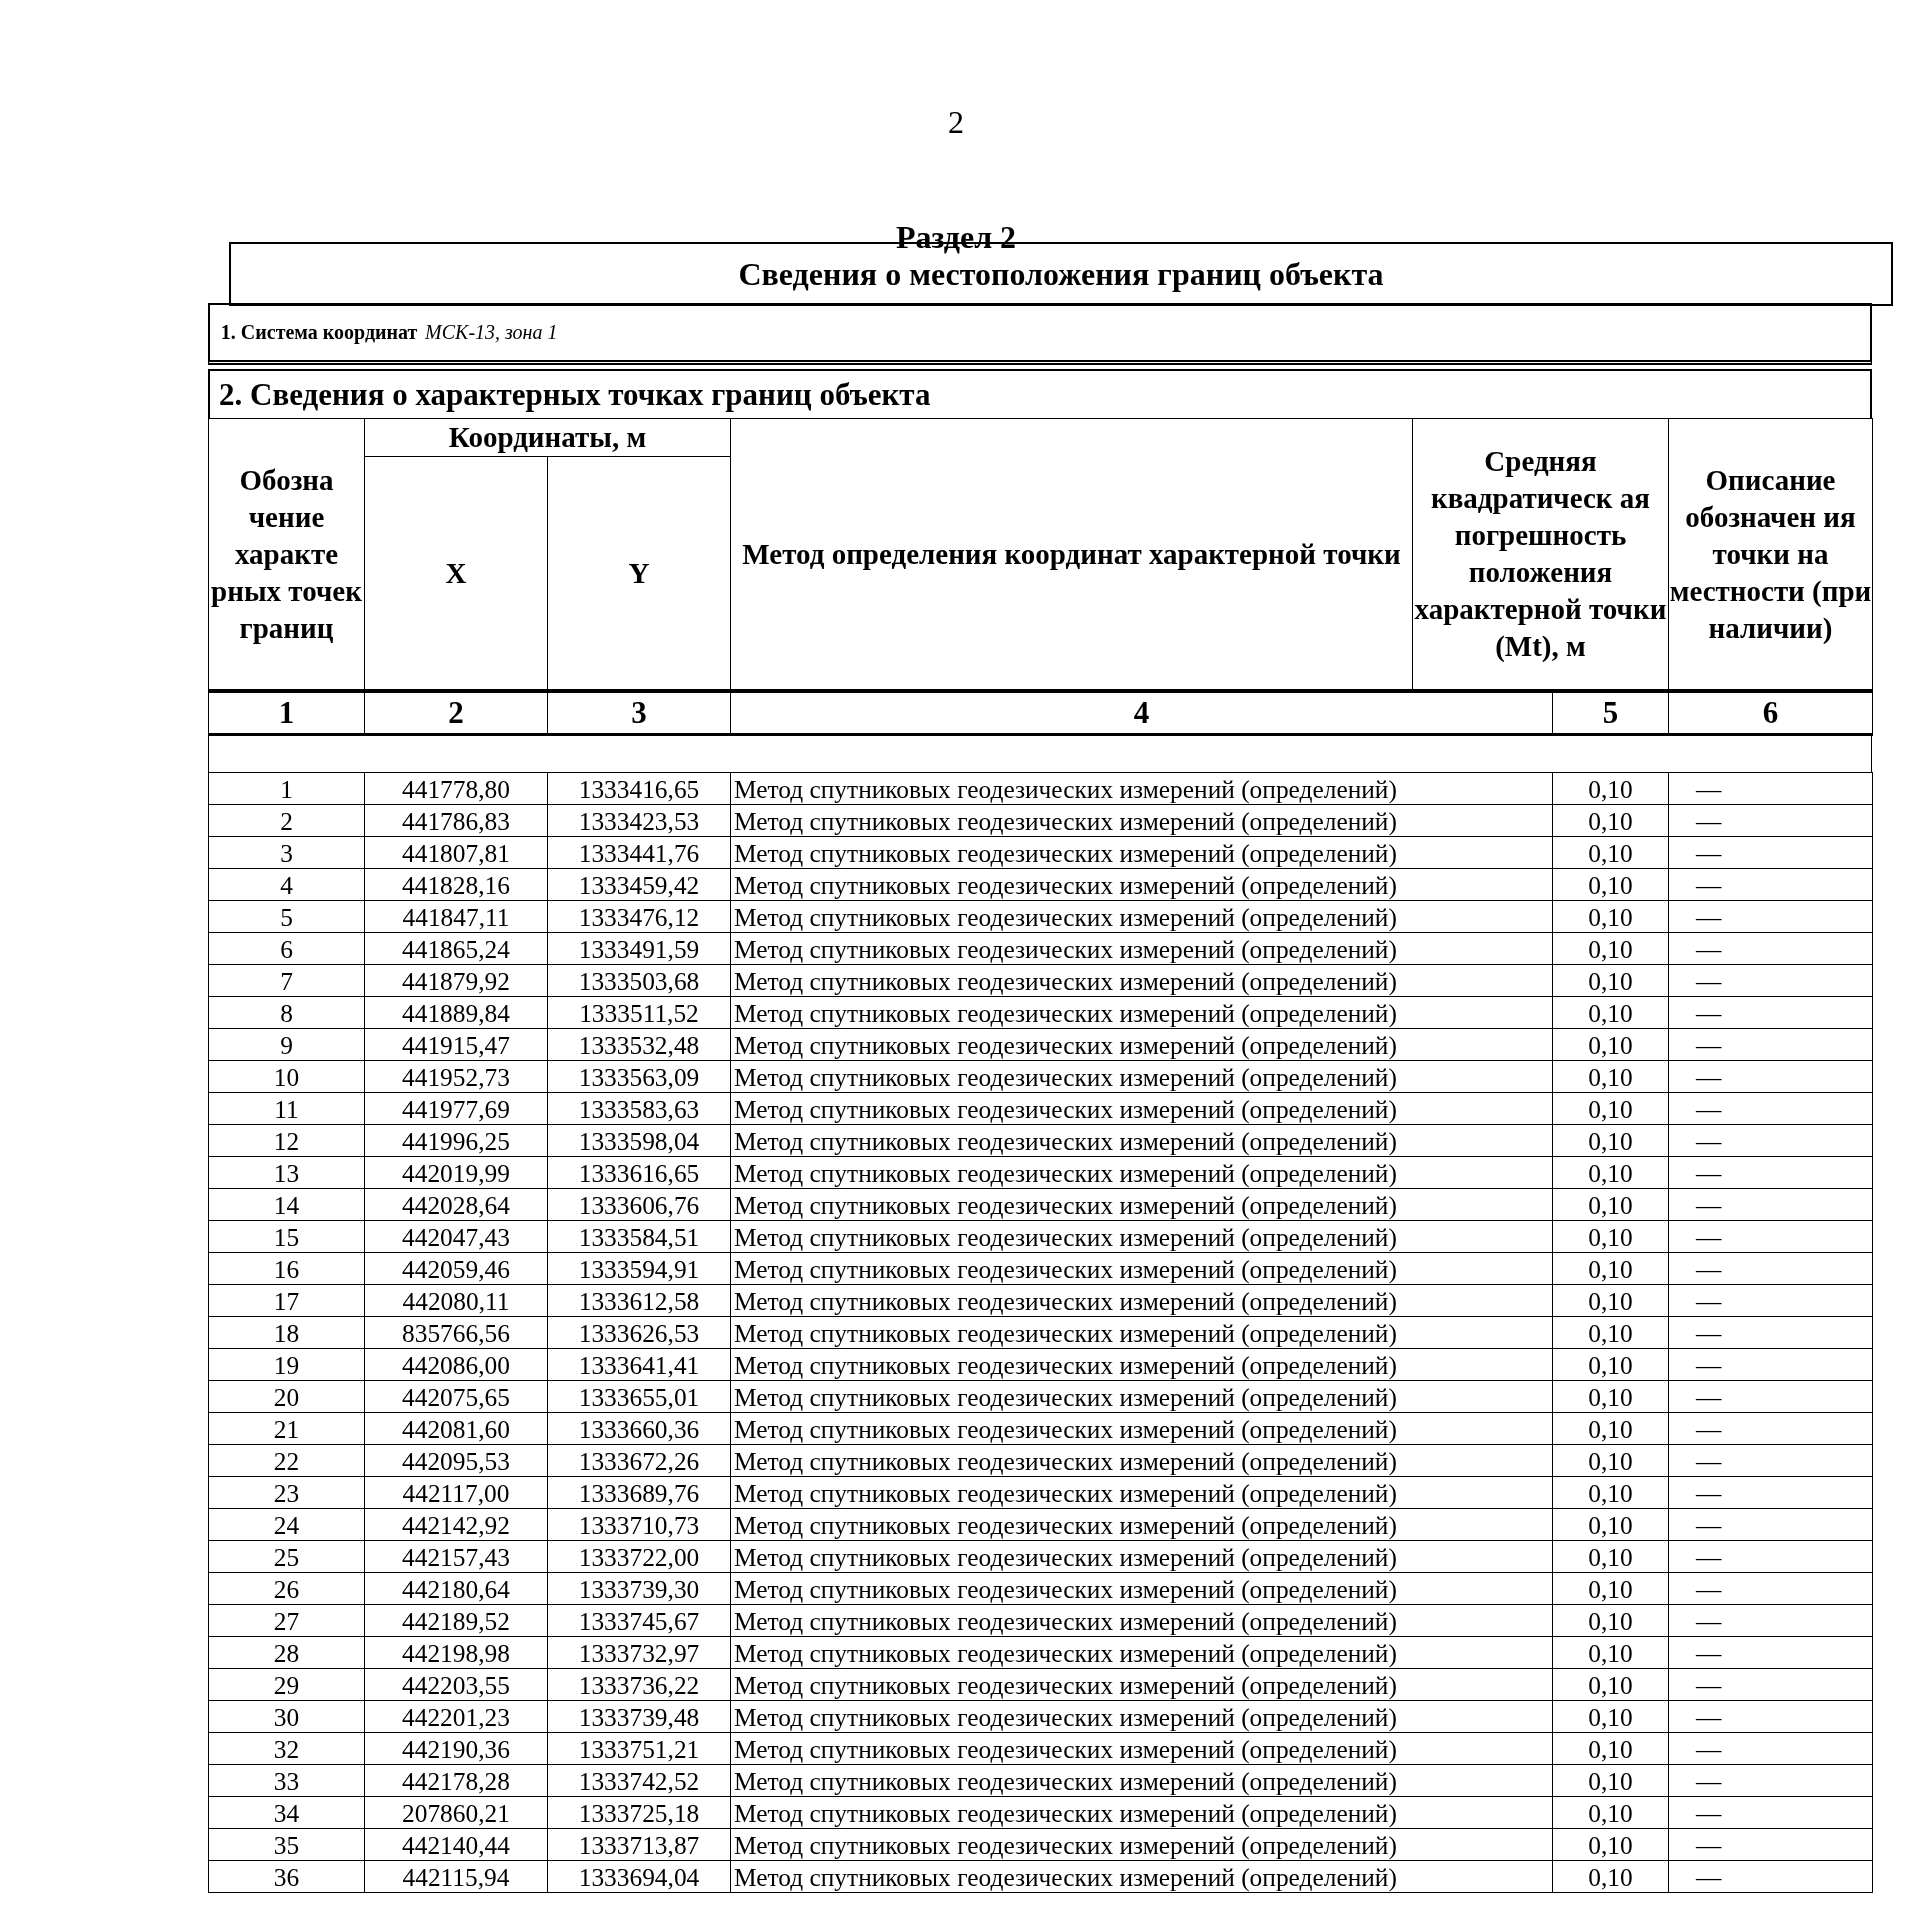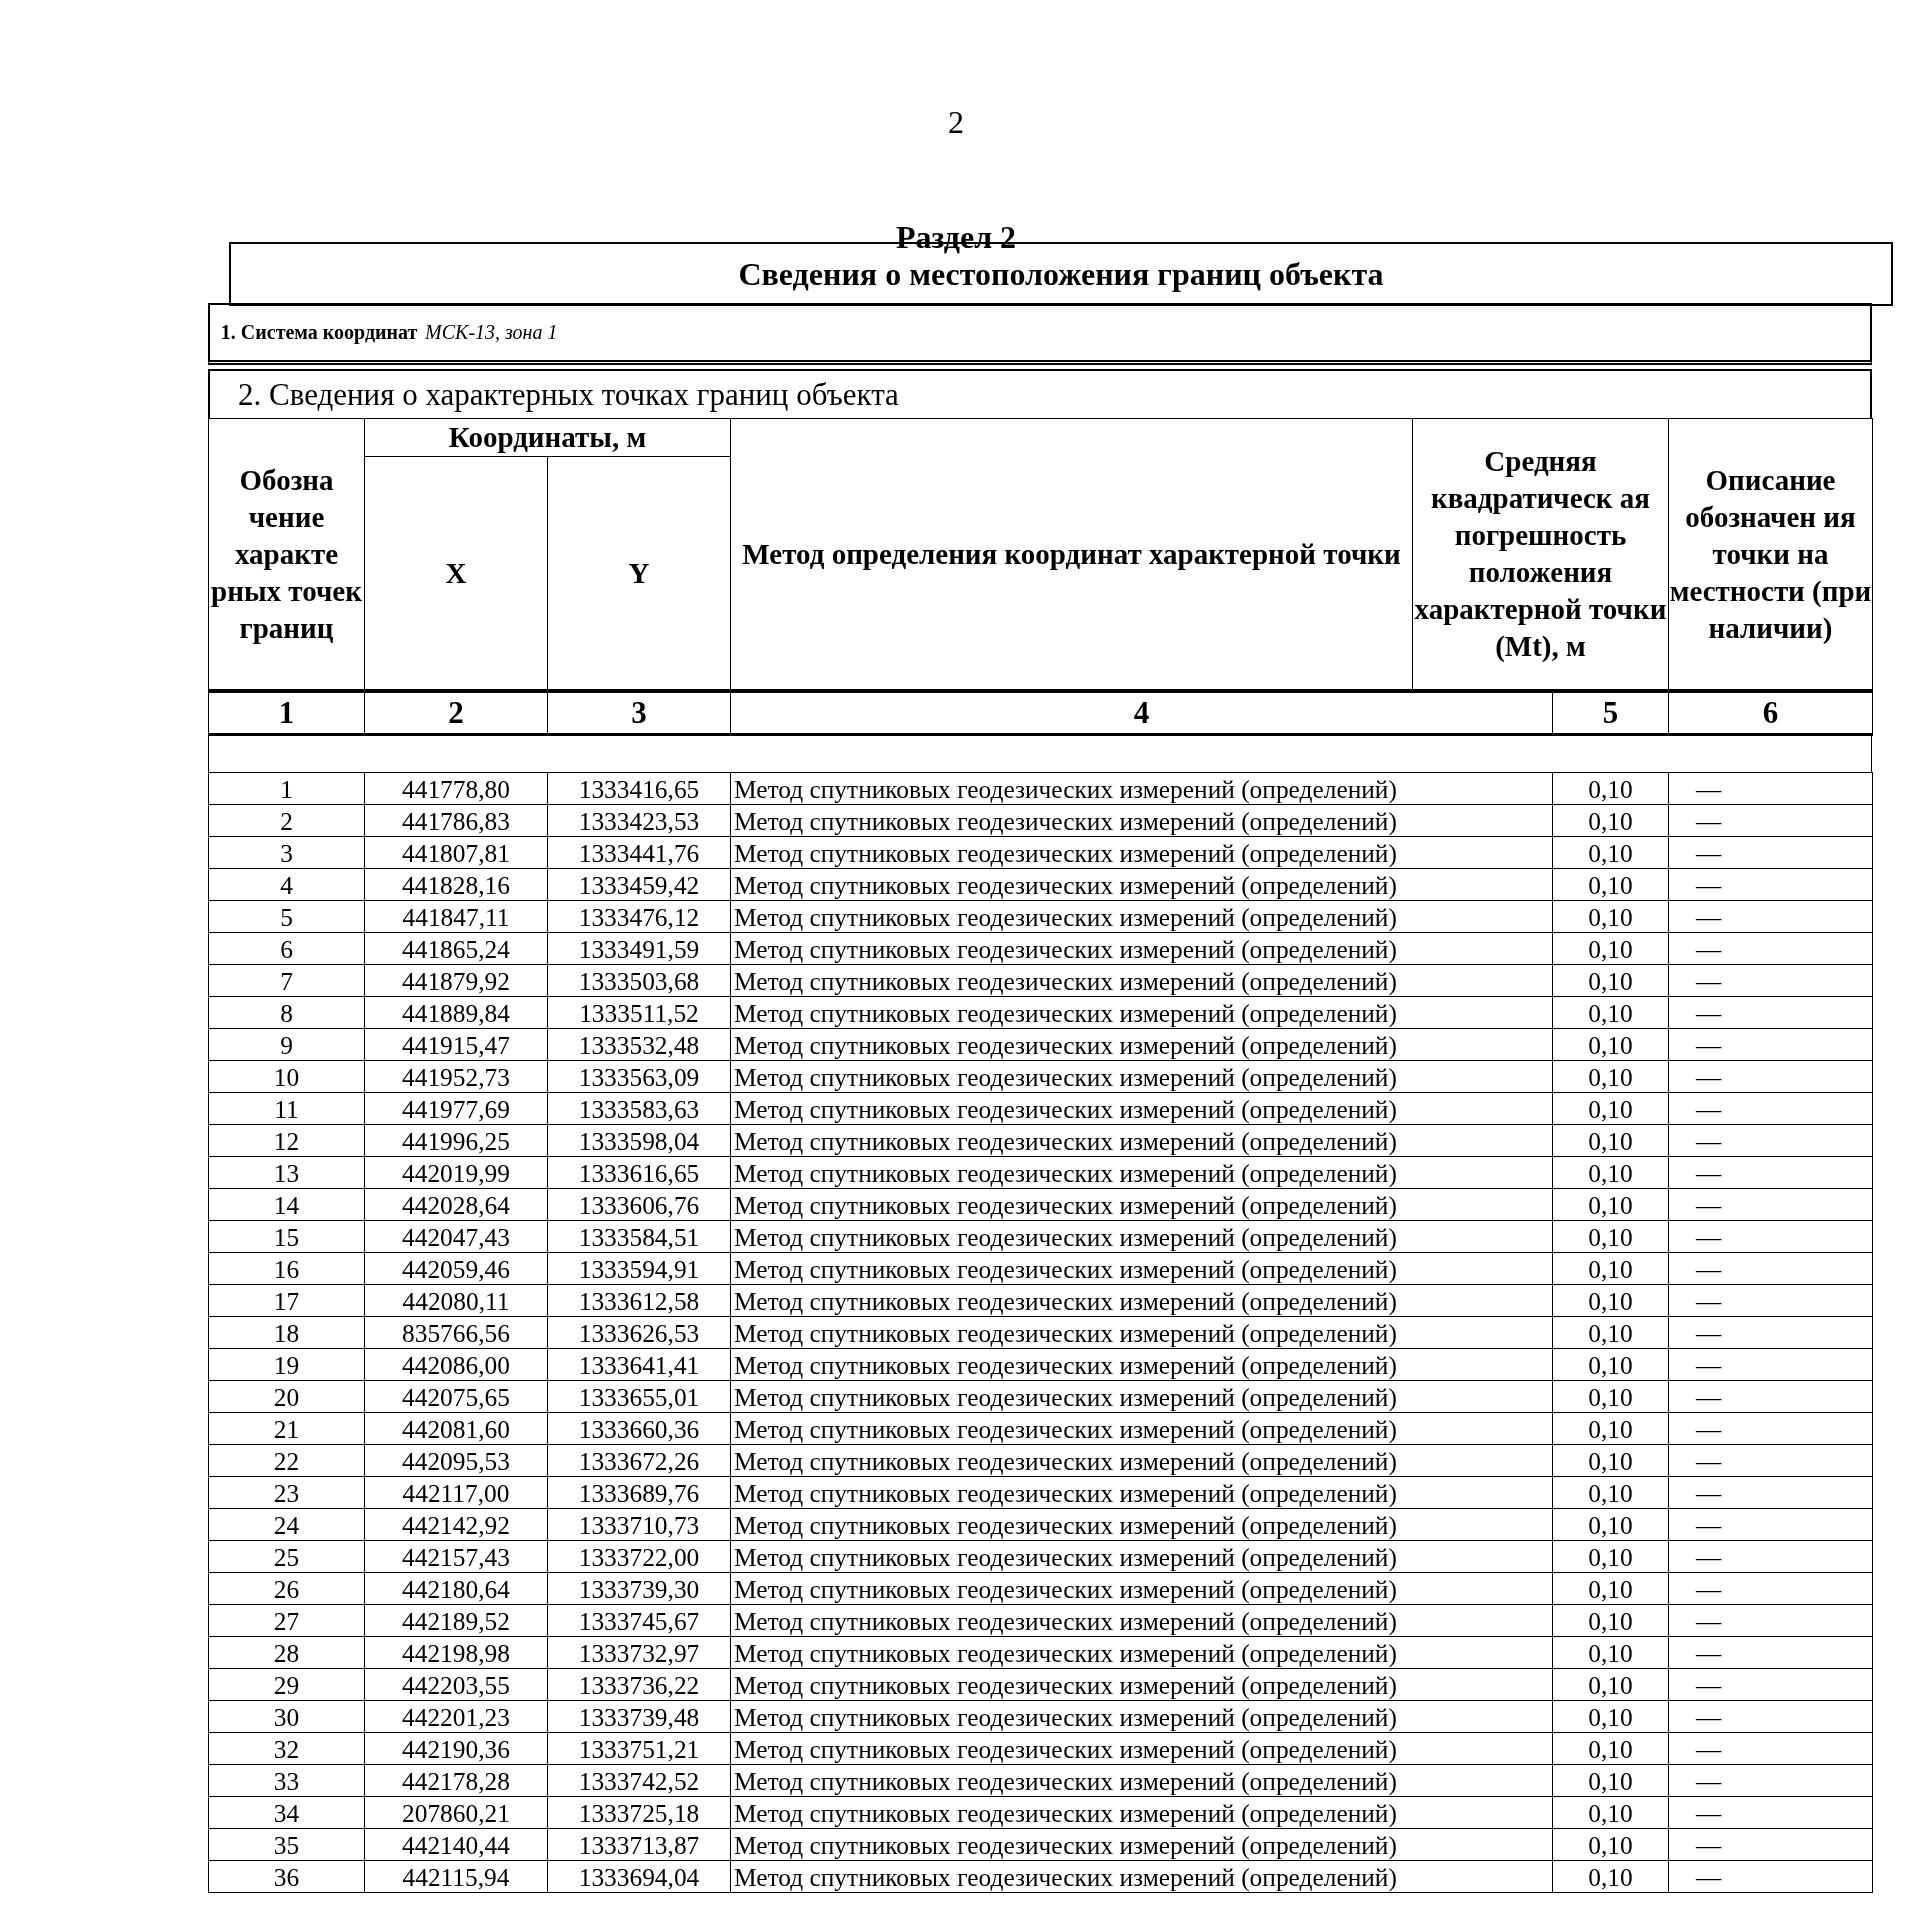--- a/index.html
+++ b/index.html
@@ -3,21 +3,21 @@
 <meta charset="utf-8">
 <style>
   html, body { margin: 0; padding: 0; background: #ffffff; }
   body { width: 1912px; height: 2703px; position: relative; font-family: "Liberation Serif", "DejaVu Serif", serif; color: #000; overflow: hidden; }
   .page-number { position: absolute; top: 104px; left: 0; width: 1912px; text-align: center; font-size: 32px; }
   .section-title { position: absolute; top: 181px; left: 0; width: 1912px; text-align: center; font-size: 32px; font-weight: bold; margin-top: 38px; }
   .frame { position: absolute; left: 208px; width: 1664px; box-sizing: border-box; border: 2.7px solid #000; }
   .frame-title { top: 242px; height: 64px; display: flex; align-items: center; justify-content: center; font-size: 32px; font-weight: bold; margin-left: 21px; }
   .frame-coord { top: 303px; height: 62px; display: flex; align-items: center; padding-left: 10.8px; font-size: 20px; font-weight: bold; border-bottom: 5.4px double #000; }
   .frame-coord i { font-weight: normal; font-style: italic; margin-left: 7.7px; }
-  .frame-points { top: 369px; height: 49px; display: flex; align-items: center; padding-left: 28px; font-size: 31px; font-weight: normal; border-bottom: none; }
+  .frame-points { top: 369px; height: 49px; display: flex; align-items: center; padding-left: 9px; font-size: 31px; font-weight: bold; border-bottom: none; }
   .grid { position: absolute; left: 208px; width: 1664px; border-collapse: collapse; table-layout: fixed; }
   .grid td { border: 1.9px solid #000; padding: 0; text-align: center; vertical-align: middle; }
   .hdr { top: 418px; }
   .hdr td { font-weight: bold; font-size: 29px; line-height: 37px; }
   .hdr .sub { height: 35px; }
   .nums { top: 690px; }
   .nums td { font-weight: bold; font-size: 31px; height: 40px; border-top: 3.5px solid #000; border-bottom: 3.5px solid #000; }
   .spacer { position: absolute; left: 208px; width: 1664px; top: 733px; height: 39px; box-sizing: border-box; border-left: 1.9px solid #000; border-right: 1.9px solid #000; }
   .rows { top: 772px; }
   .rows td { font-size: 25.4px; height: 31px; line-height: 30px; white-space: nowrap; overflow: hidden; }

